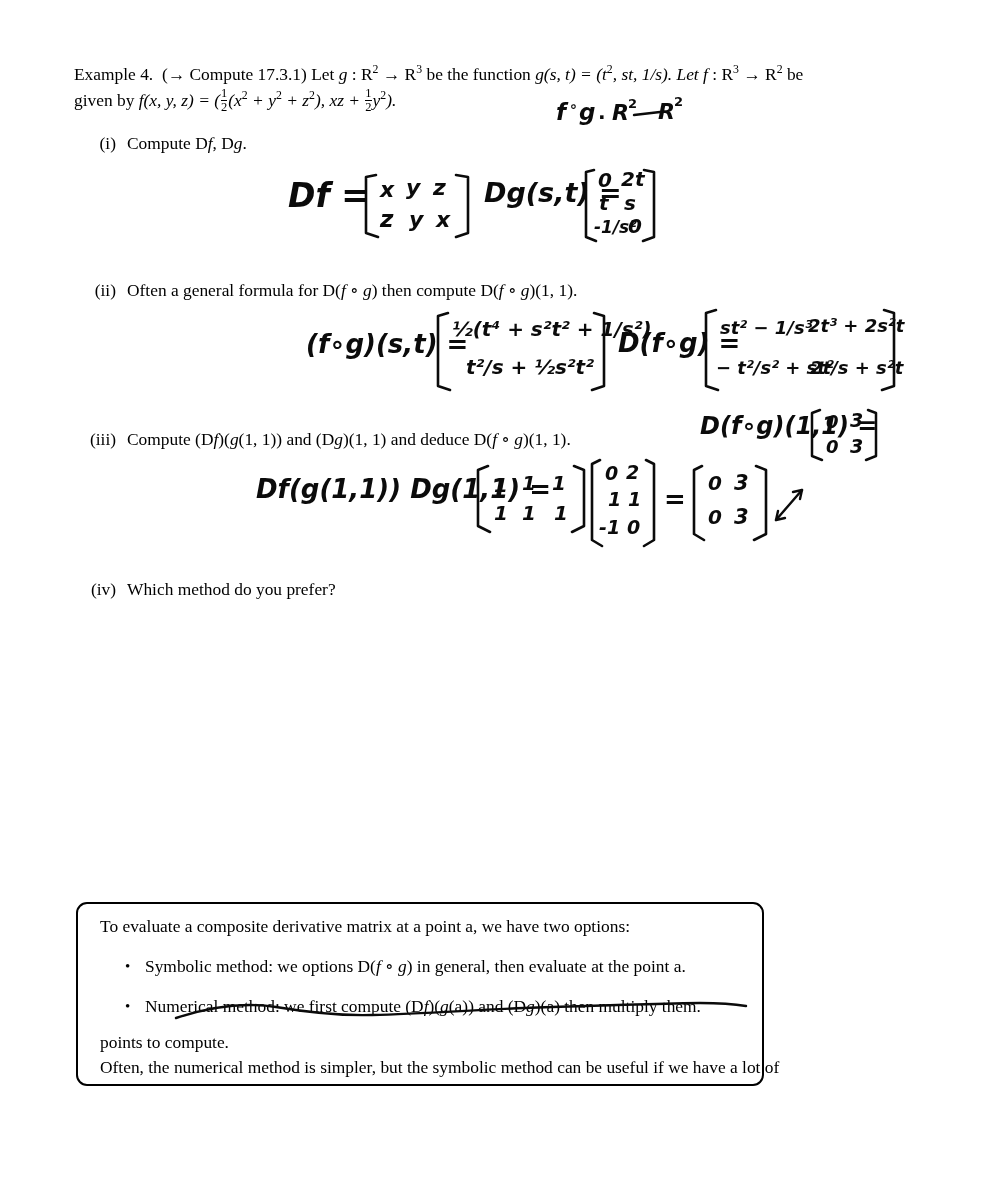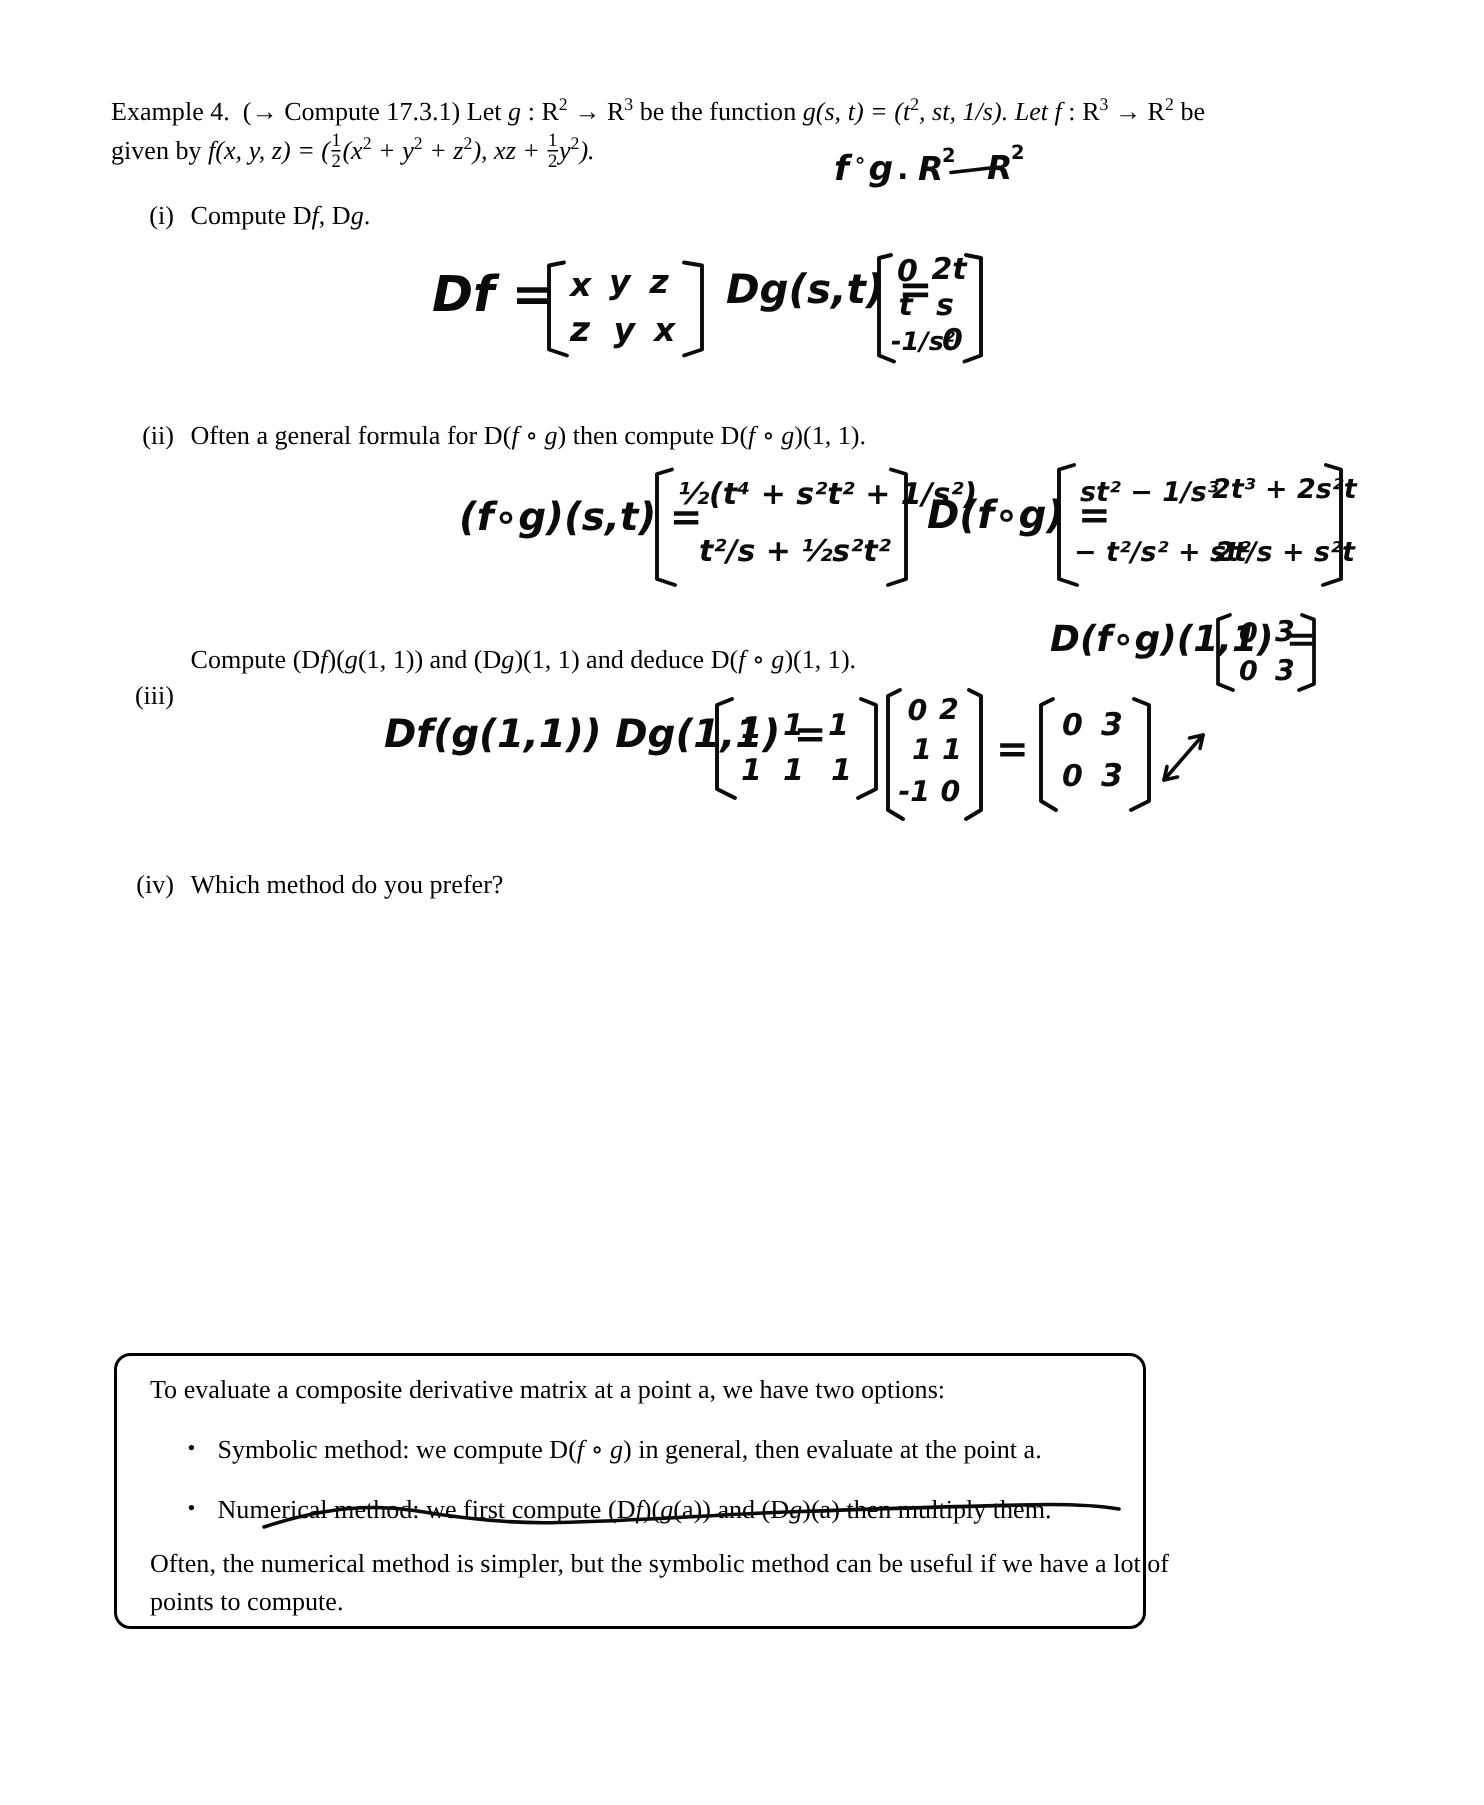--- a/index.html
+++ b/index.html
@@ -68,21 +68,21 @@
     display: inline-block;
     text-align: right;
     margin-right: 11px;
     white-space: nowrap;
   }
   #item-i    { left: 88px; top: 131px; }
   #item-i .marker  { width: 28px; }
   #item-ii   { left: 82px; top: 278px; }
   #item-ii .marker { width: 34px; }
   #item-iii  { left: 79px; top: 427px; }
-  #item-iii .marker{ width: 37px; margin-top: 24px; }
+  #item-iii .marker{ width: 37px; }
   #item-iv   { left: 79px; top: 577px; }
   #item-iv .marker { width: 37px; text-align: right; }
 
   
   #remark-box {
     position: absolute;
     left: 76px;
     top: 902px;
     width: 688px;
     height: 184px;
@@ -165,31 +165,31 @@
   <div id="item-iv" class="item tex">
     <span class="marker">(iv)</span>
     <span class="body">Which method do you prefer?</span>
   </div>
 
   <div id="remark-box">
     <div id="remark-lead" class="tex"><span>To evaluate a composite derivative matrix at a point </span><span class="bf up">a</span><span>, we have two options:</span></div>
 
     <div id="bullet-symbolic" class="bullet-row tex">
       <span class="dot">•</span>
-      <span><span>Symbolic method:</span><span> we compute D(</span><span class="it">f</span><span> ∘ </span><span class="it">g</span><span>) in general, then evaluate at the point </span><span class="bf up">a</span><span>.</span></span>
+      <span><span>Symbolic method:</span><span> we options D(</span><span class="it">f</span><span> ∘ </span><span class="it">g</span><span>) in general, then evaluate at the point </span><span class="bf up">a</span><span>.</span></span>
     </div>
 
     <div id="bullet-numerical" class="bullet-row tex">
       <span class="dot">•</span>
       <span><span>Numerical method:</span><span> we first compute (</span><span class="up">D</span><span class="it">f</span><span>)(</span><span class="it">g</span><span>(</span><span class="bf up">a</span><span>)) and (</span><span class="up">D</span><span class="it">g</span><span>)(</span><span class="bf up">a</span><span>) then multiply them.</span></span>
     </div>
 
     <div id="remark-tail" class="tex">
+      <div>points to compute.</div>
       <div>Often, the numerical method is simpler, but the symbolic method can be useful if we have a lot of</div>
-      <div>points to compute.</div>
     </div>
   </div>
 
   <svg class="hw-svg" style="left:556px; top:92px;" width="150" height="40" viewBox="0 0 150 40">
     <text class="hw-text hw-italic" x="0" y="28" font-size="23">f</text>
     <text class="hw-text" x="13" y="19" font-size="14">∘</text>
     <text class="hw-text hw-italic" x="23" y="28" font-size="23">g</text>
     <text class="hw-text" x="42" y="27" font-size="20">.</text>
     <text class="hw-text hw-italic" x="56" y="28" font-size="22">R</text>
     <text class="hw-text" x="72" y="16" font-size="13">2</text>

